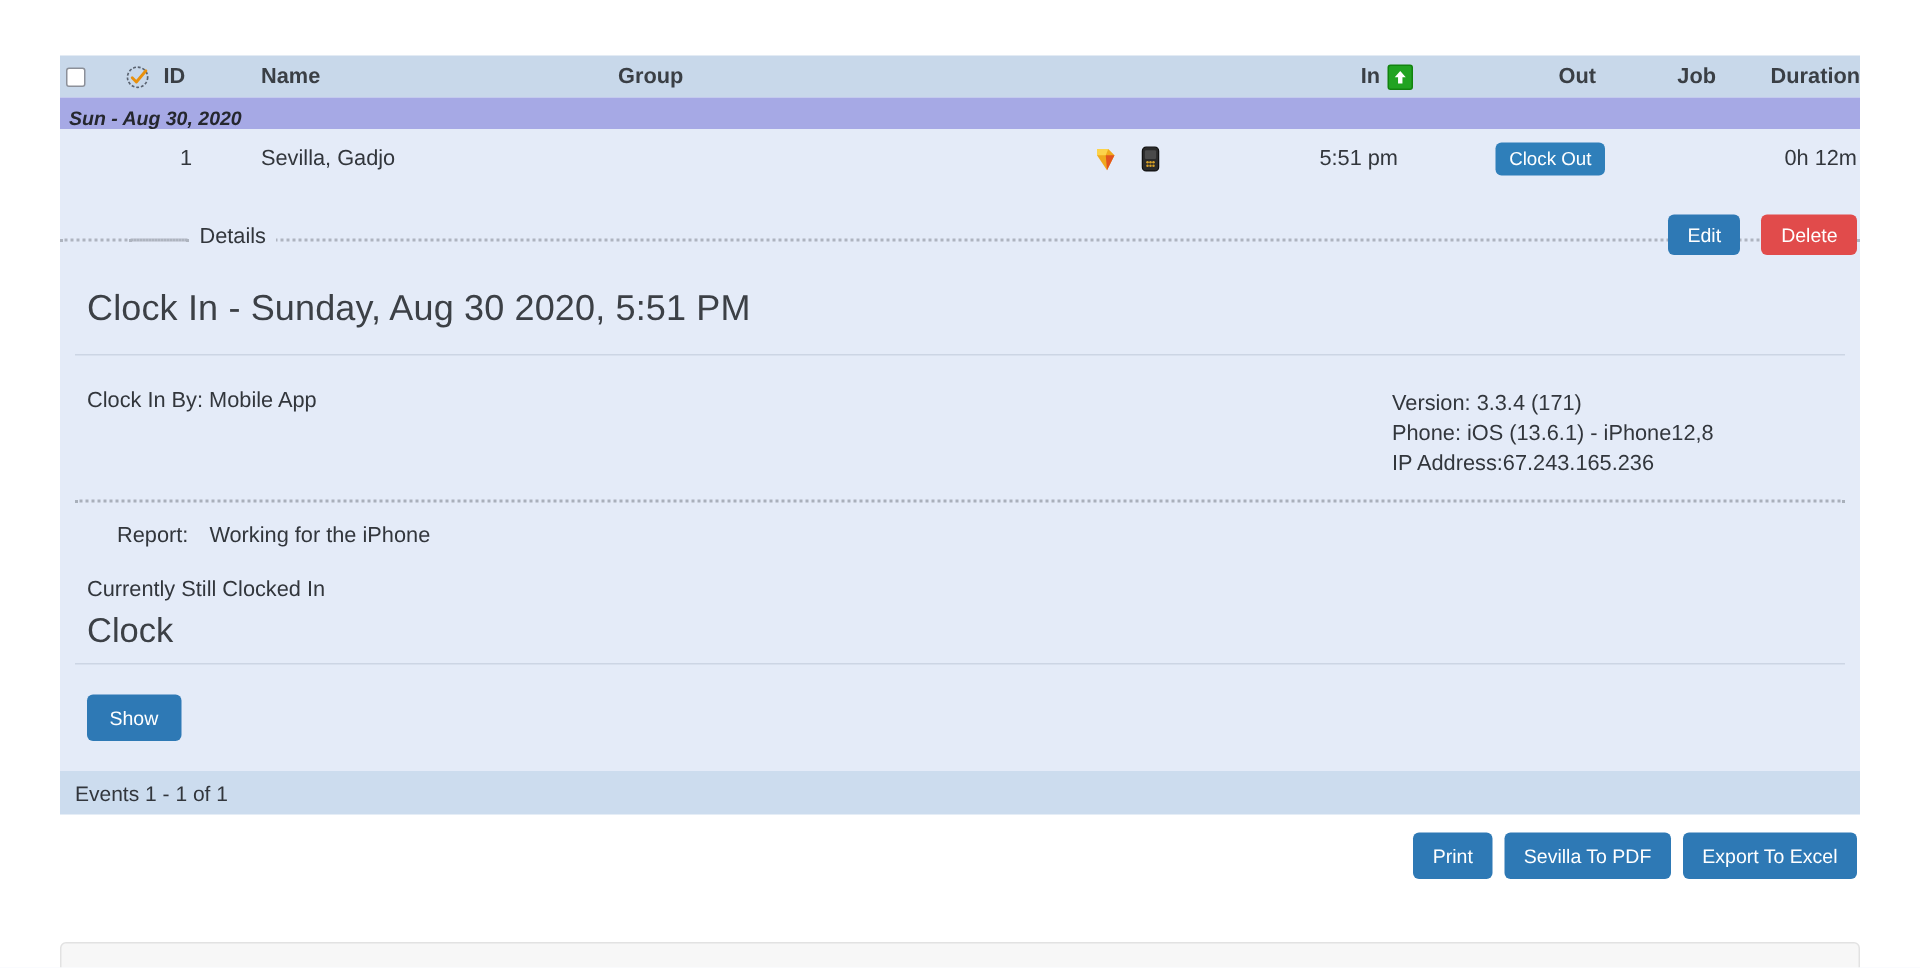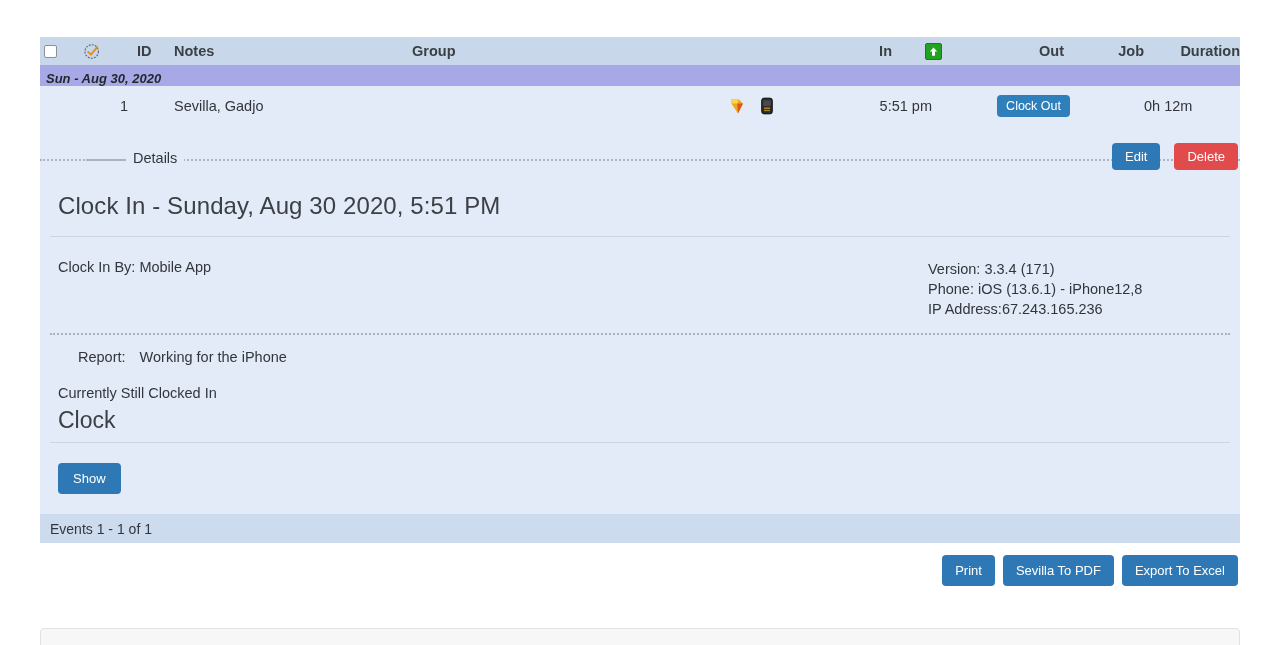--- a/index.html
+++ b/index.html
@@ -14,21 +14,21 @@
 
   
   .panel { position:absolute; left:40px; top:37px; width:1200px; }
 
   .thead {
     background:#c8d8ea;
     height:28px;
     display:flex; align-items:center;
     font-size:14.5px; font-weight:bold; color:#3a3f45;
   }
-  .th { display:flex; align-items:center;gap:28px; }
+  .th { display:flex; align-items:center; }
   .c-check { width:34px; padding-left:4px; }
   .c-id    { width:100px; }
   .c-name  { width:238px; }
   .c-group { width:300px; }
   .c-icons { width:104px; }
   .c-in    { width:132px; justify-content:flex-end; padding-right:6px; }
   .c-out   { width:130px; justify-content:flex-end; padding-right:14px;}
   .c-job   { width:66px;  justify-content:flex-end; }
   .c-dur   { width:96px;  justify-content:flex-end; }
 
@@ -143,21 +143,21 @@
         <span class="chk"></span>
       </div>
       <div class="th c-id">
         <svg class="clock-ico" viewBox="0 0 24 24">
           <circle cx="11" cy="12" r="8.5" fill="none" stroke="#5a6370" stroke-width="1.4" stroke-dasharray="2.4 1.6"></circle>
           <path d="M6.5 12.5 L10 16 L18 6.5" fill="none" stroke="#e8900c" stroke-width="2.4" stroke-linecap="round" stroke-linejoin="round"></path>
         </svg>
         <span>ID</span>
       </div>
       <div class="th c-name">
-        <span>Notes</span>
+        <span>Name</span>
       </div>
       <div class="th c-group">
         <span>Group</span>
       </div>
       <div class="th c-icons"></div>
       <div class="th c-in">
         <span>In</span>
         <span class="sort-ico">
           <svg width="11" height="11" viewBox="0 0 12 12">
             <path d="M6 1.5 L10 6 H7.6 V10.5 H4.4 V6 H2 Z" fill="#ffffff"></path>
@@ -211,21 +211,21 @@
         </div>
         <div class="c-in" style="display:flex;justify-content:flex-end;padding-right:16px;">
           <span>5:51 pm</span>
         </div>
         <div class="c-out" style="display:flex;justify-content:flex-end;padding-right:8px;">
           <button class="btn btn-clockout">Clock Out</button>
         </div>
         <div class="c-job" style="display:flex;justify-content:flex-end;">
           <span></span>
         </div>
-        <div class="c-dur" style="display:flex;justify-content:flex-start;padding-right:2px;">
+        <div class="c-dur" style="display:flex;justify-content:flex-end;padding-right:2px;">
           <span>0h 12m</span>
         </div>
       </div>
 
       <div class="details-row">
         <span class="dotline"></span>
         <span class="dotline-left"></span>
         <span class="details-label">Details</span>
         <span class="details-actions">
           <button class="btn btn-blue">Edit</button>

